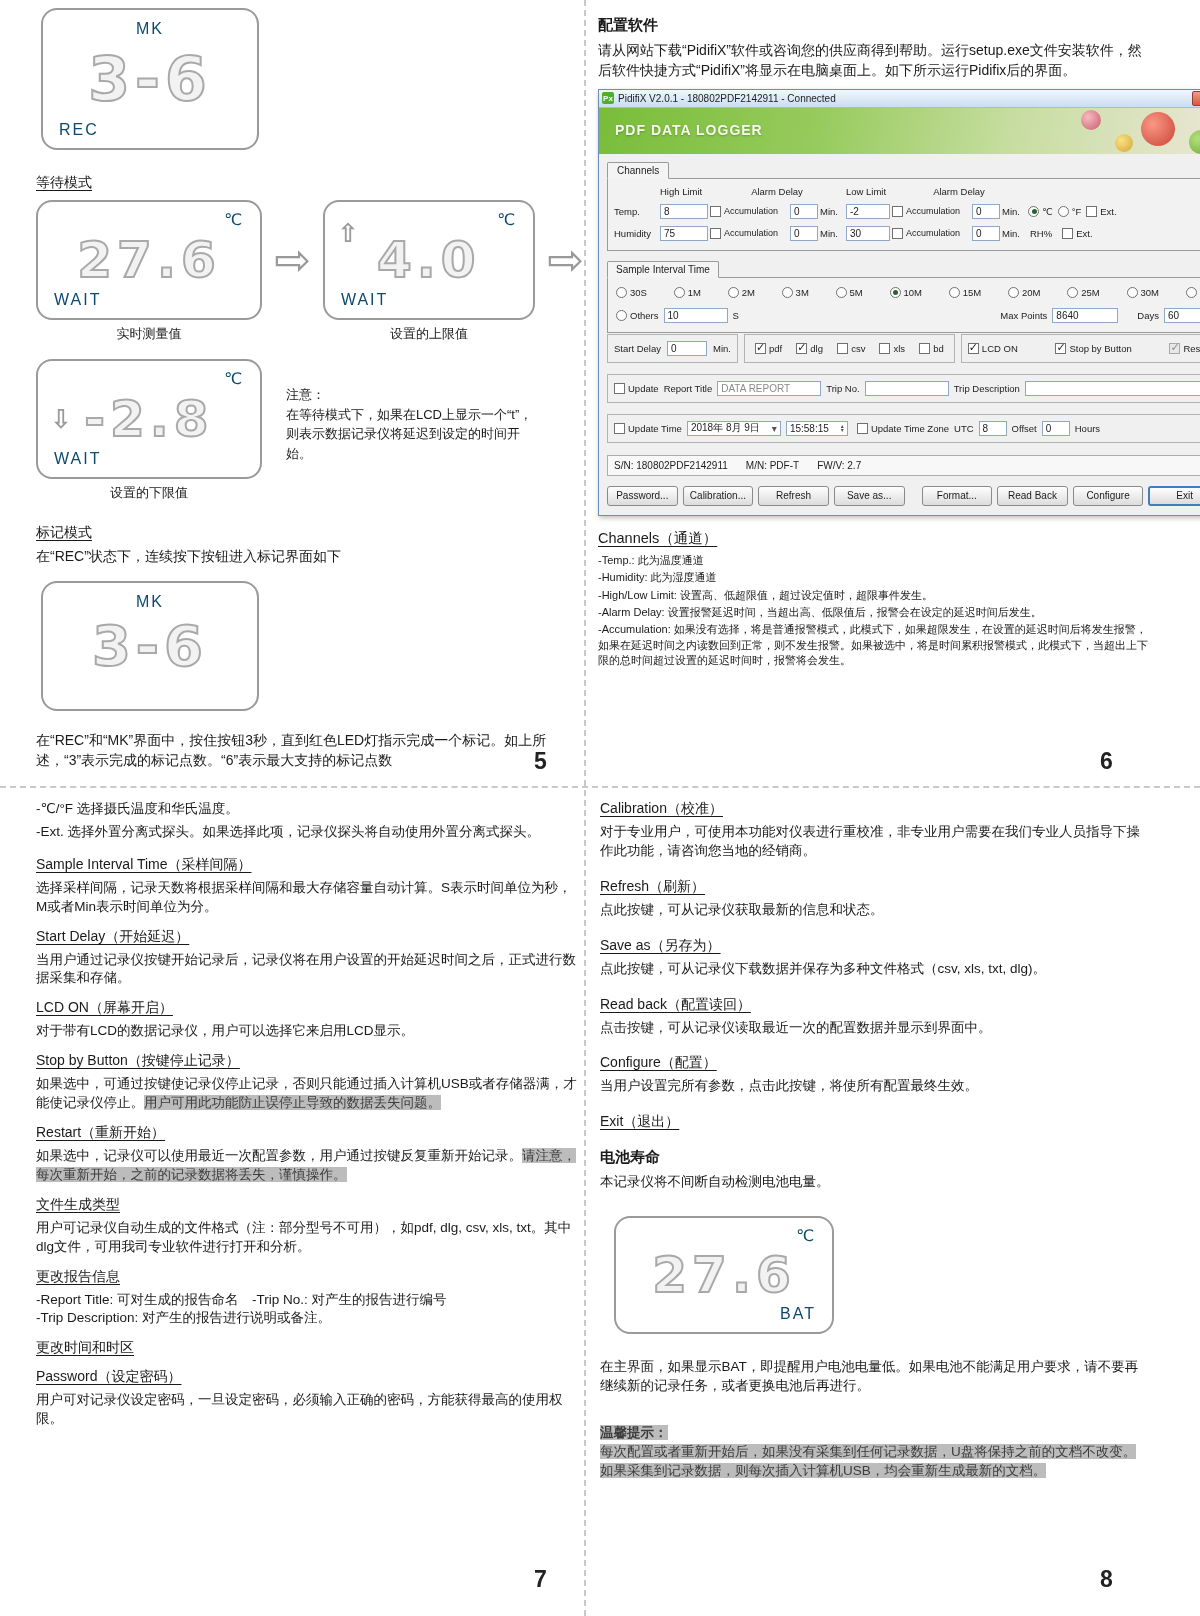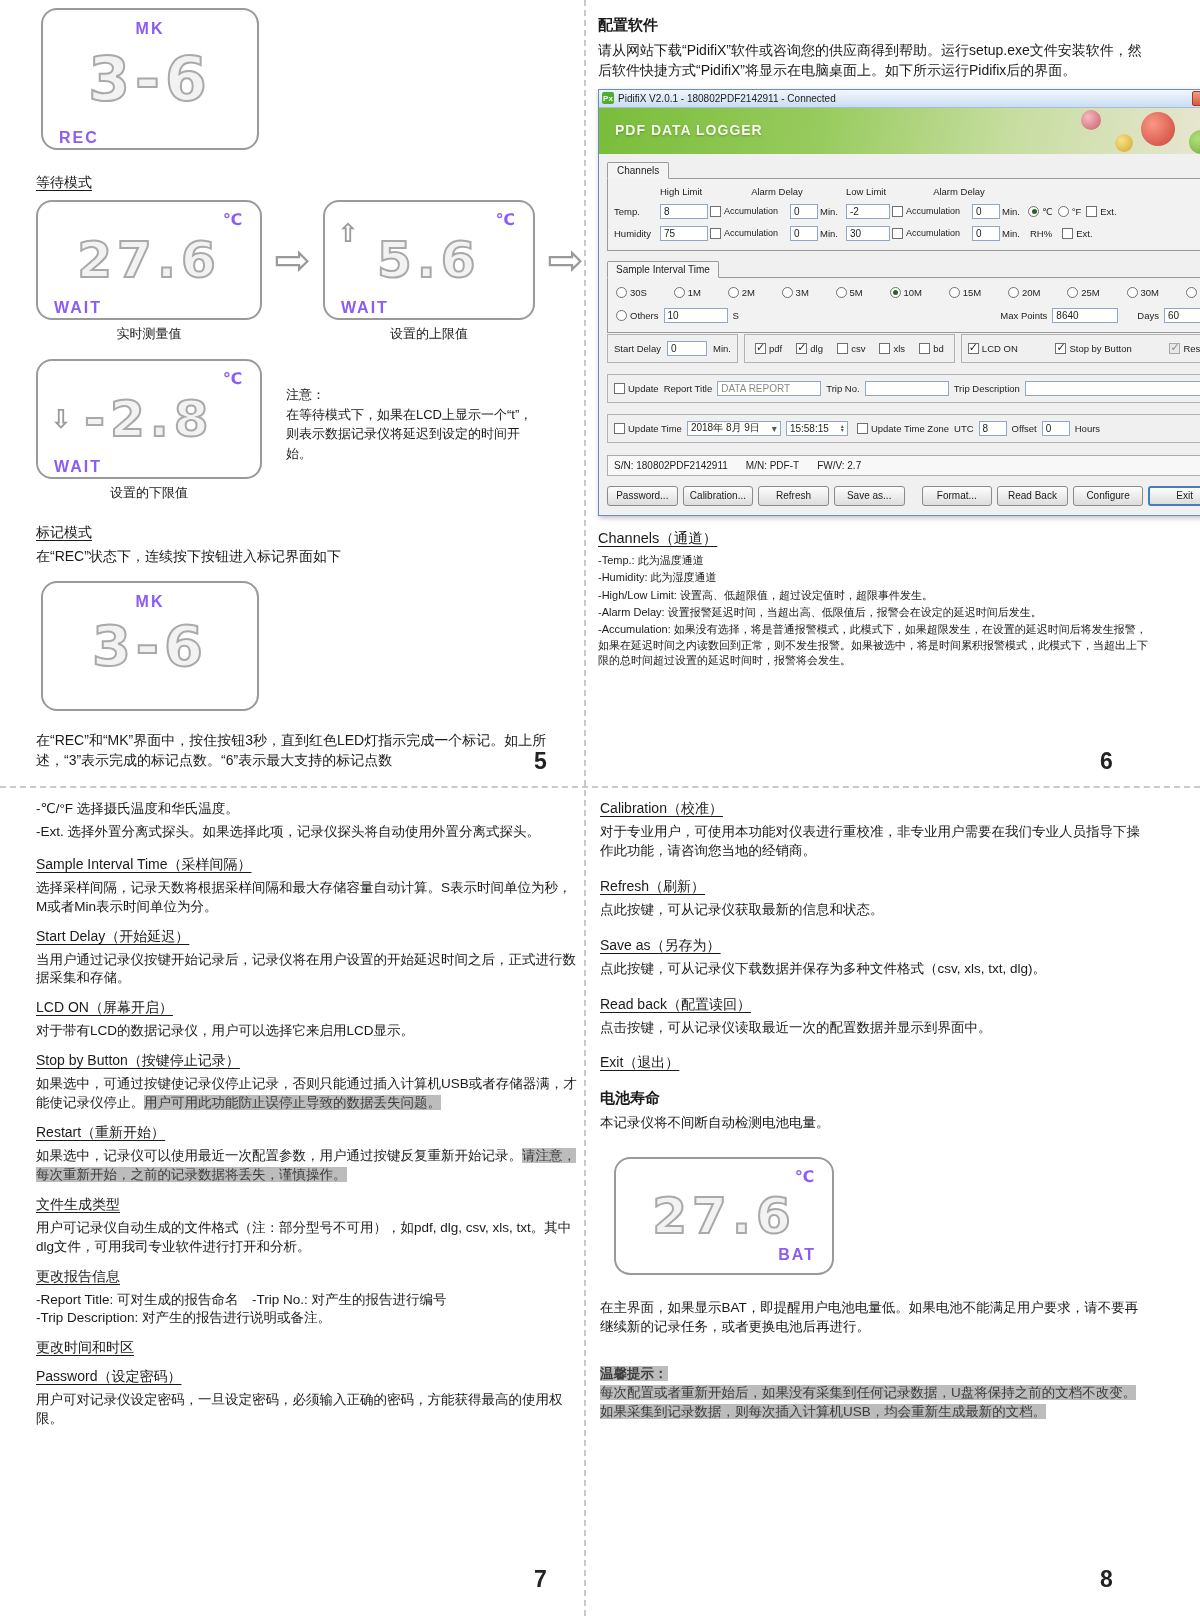--- a/index.html
+++ b/index.html
@@ -14,25 +14,25 @@
   .q7{left:36px;top:800px;width:545px;}
   .q8{left:600px;top:800px;width:548px;}
   .pagenum{position:absolute;font-size:23px;font-weight:bold;color:#222;}
   .pn5{left:534px;top:748px;} .pn6{left:1100px;top:748px;}
   .pn7{left:534px;top:1566px;} .pn8{left:1100px;top:1566px;}
 
   
   .lcd{position:relative;border:2px solid #9a9a9a;border-radius:16px;background:#fff;flex:0 0 auto;}
   .seg{font-family:"DejaVu Sans",sans-serif;font-weight:bold;color:#f2f2f2;
        -webkit-text-stroke:2px #a9a9a9;letter-spacing:5px;line-height:1;}
-  .seg-sm{font-weight:bold;color:#8b5cf6;letter-spacing:2px;font-size:16px;}
+  .seg-sm{font-weight:normal;color:#0c4a6e;letter-spacing:2px;font-size:16px;}
   .lcd-value{position:absolute;left:0;right:0;top:50%;transform:translateY(-50%);text-align:center;}
   .lcd-top-center{position:absolute;top:10px;left:0;right:0;text-align:center;}
   .lcd-unit{position:absolute;top:8px;right:16px;}
-  .lcd-bl{position:absolute;left:16px;bottom:1px;}
+  .lcd-bl{position:absolute;left:16px;bottom:9px;}
   .lcd-br{position:absolute;right:16px;bottom:9px;}
   .lcd-arrow{position:absolute;color:#9a9a9a;font-size:26px;line-height:1;font-weight:bold;}
   .lcd-block{display:flex;flex-direction:column;}
   .caption{text-align:center;font-size:13px;margin-top:5px;color:#222;}
   .flow-arrow{font-size:44px;color:#999;line-height:1;}
   .wait-row{display:flex;gap:12px;margin-top:8px;align-items:flex-start;}
   .low-row{display:flex;gap:24px;margin-top:16px;align-items:flex-start;}
   .note{font-size:13px;line-height:1.5;white-space:pre-line;width:252px;}
 
   
@@ -118,21 +118,21 @@
         <div class="seg lcd-value" style="font-size:50px;">27.6</div>
         <span class="seg-sm lcd-bl">WAIT</span>
       </div>
       <div class="caption">实时测量值</div>
     </div>
     <div class="flow-arrow" style="margin-top:38px;">⇨</div>
     <div class="lcd-block">
       <div class="lcd" style="width:212px;height:120px;">
         <span class="lcd-arrow" style="left:12px;top:18px;">⇧</span>
         <span class="seg-sm lcd-unit">℃</span>
-        <div class="seg lcd-value" style="font-size:50px;">5.6</div>
+        <div class="seg lcd-value" style="font-size:50px;">4.0</div>
         <span class="seg-sm lcd-bl">WAIT</span>
       </div>
       <div class="caption">设置的上限值</div>
     </div>
     <div class="flow-arrow" style="margin-top:38px;">⇨</div>
   </div>
 
   <div class="low-row">
     <div class="lcd-block">
       <div class="lcd" style="width:226px;height:120px;">
@@ -516,20 +516,24 @@
       <section class="doc-section8">
         <h4 class="uheading">Save as（另存为）</h4>
         <p class="body">点此按键，可从记录仪下载数据并保存为多种文件格式（csv, xls, txt, dlg)。</p>
       </section>
 
       <section class="doc-section8">
         <h4 class="uheading">Read back（配置读回）</h4>
         <p class="body">点击按键，可从记录仪读取最近一次的配置数据并显示到界面中。</p>
       </section>
 
+      <section class="doc-section8">
+        <h4 class="uheading">Configure（配置）</h4>
+        <p class="body">当用户设置完所有参数，点击此按键，将使所有配置最终生效。</p>
+      </section>
 
       <section class="doc-section8">
         <h4 class="uheading">Exit（退出）</h4>
         <p class="body"></p>
       </section>
     </div>
 
   <h4 class="h-bold" style="margin-top:16px;">电池寿命</h4>
   <p class="body">本记录仪将不间断自动检测电池电量。</p>
 

